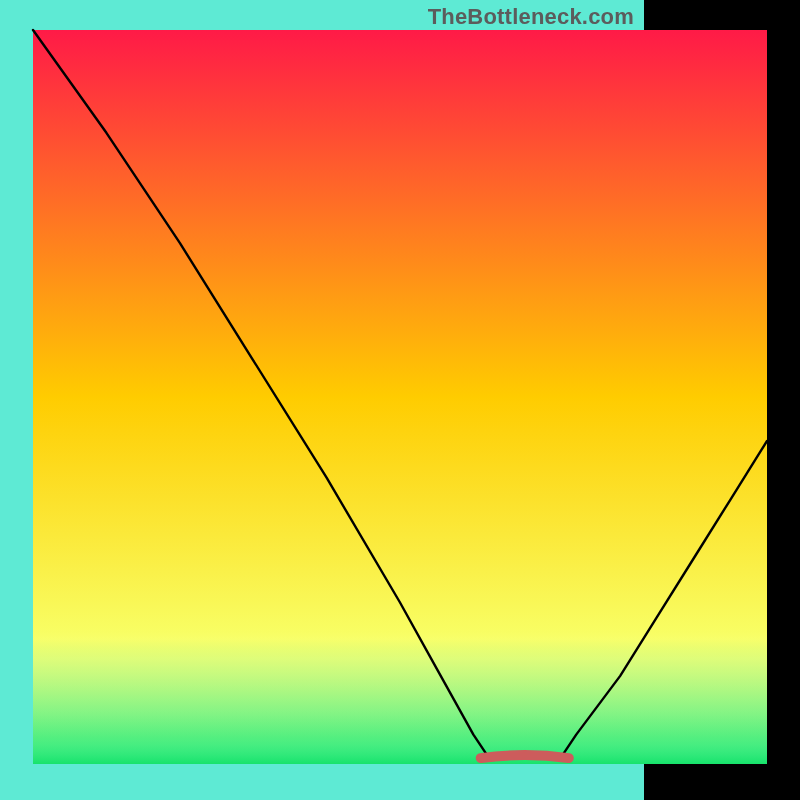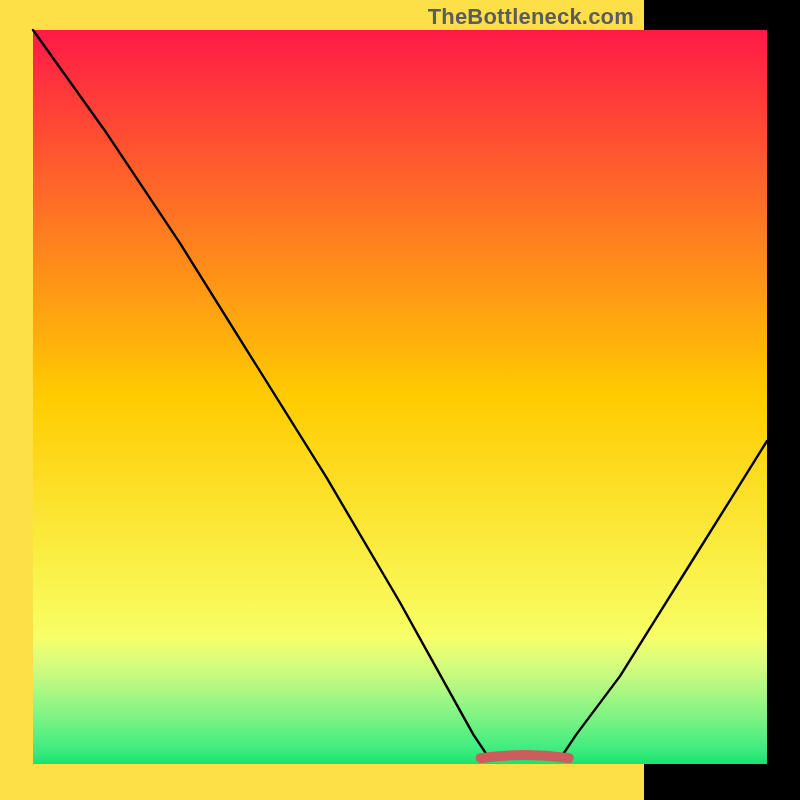--- a/index.html
+++ b/index.html
@@ -7,21 +7,21 @@
     padding: 0;
     width: 800px;
     height: 800px;
     background: #000;
     overflow: hidden;
   }
   .frame {
     position: relative;
     width: 644px;
     height: 800px;
-    background: #fde047;
+    background: #5eead4;
   }
   .watermark {
     position: absolute;
     top: 4px;
     right: 10px;
     font-family: Arial, Helvetica, sans-serif;
     font-size: 22px;
     font-weight: 600;
     color: #5c5c5c;
     letter-spacing: 0.2px;

